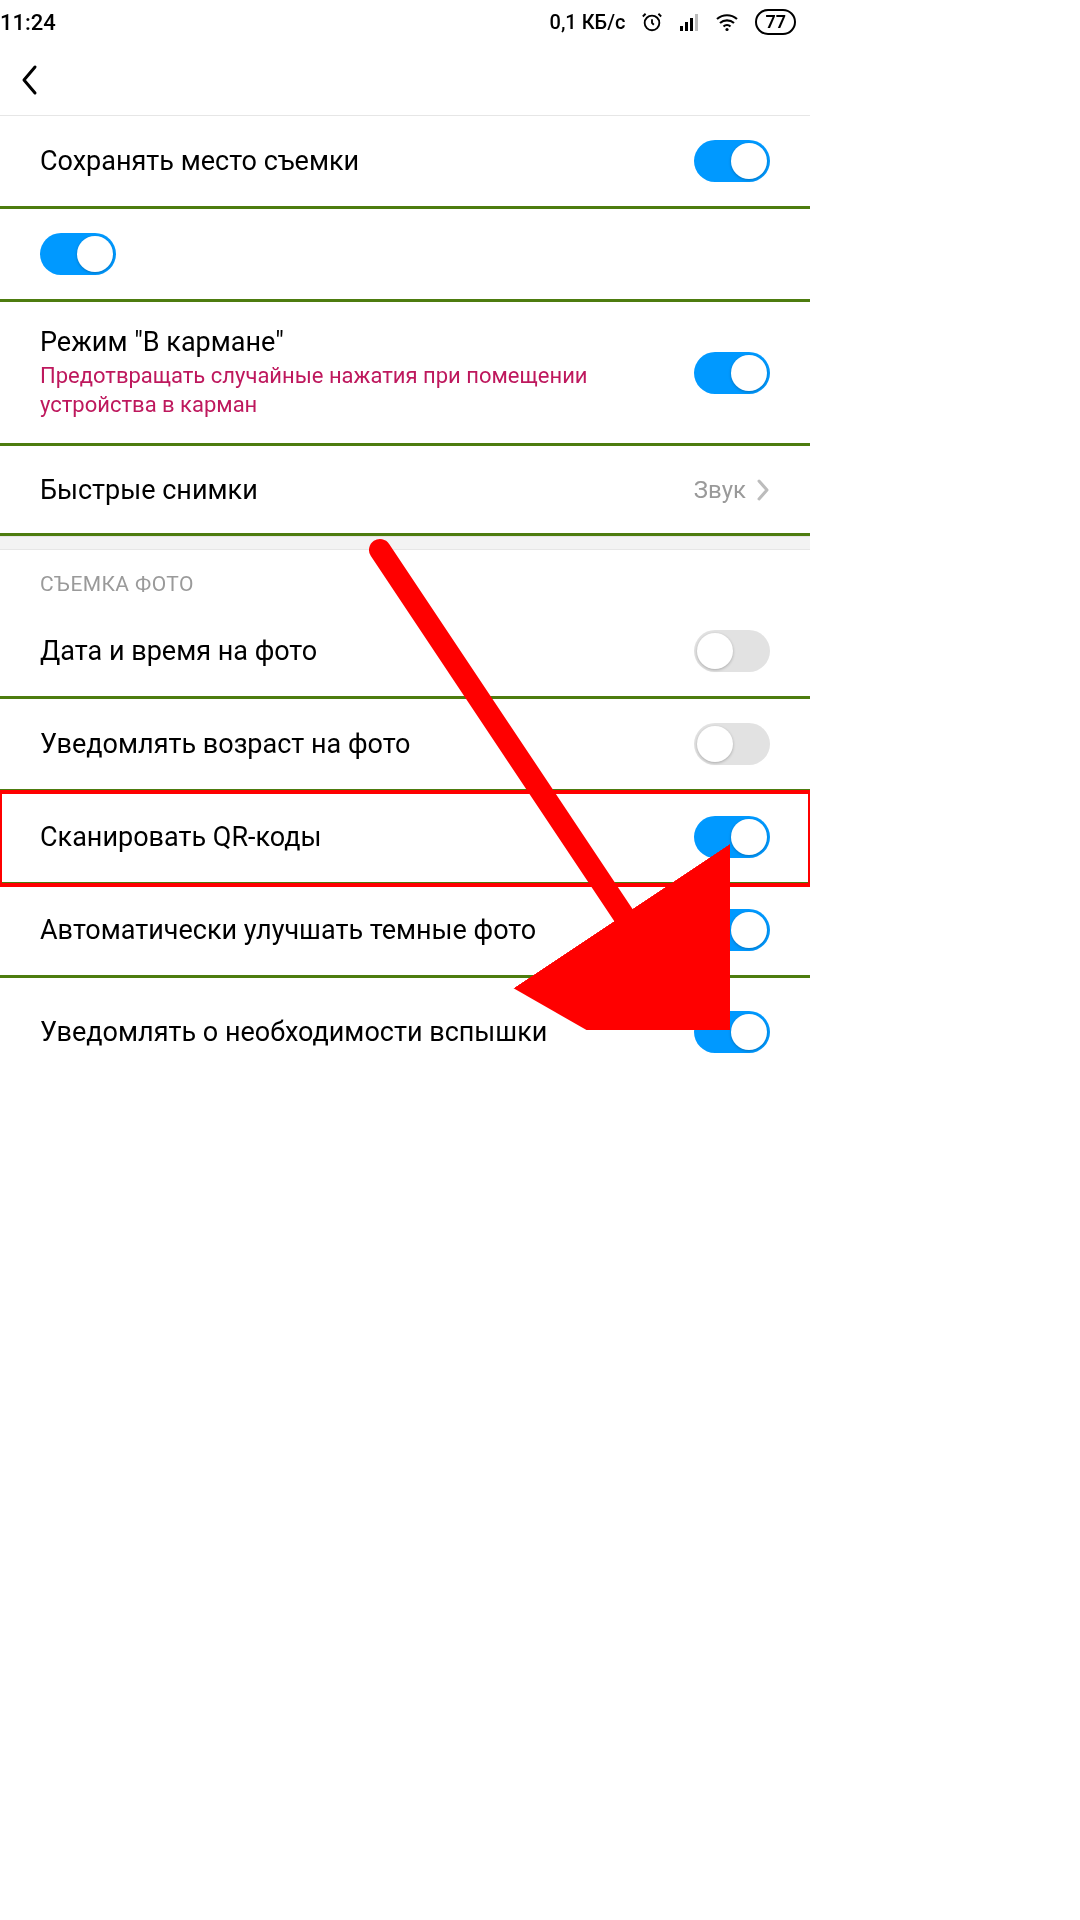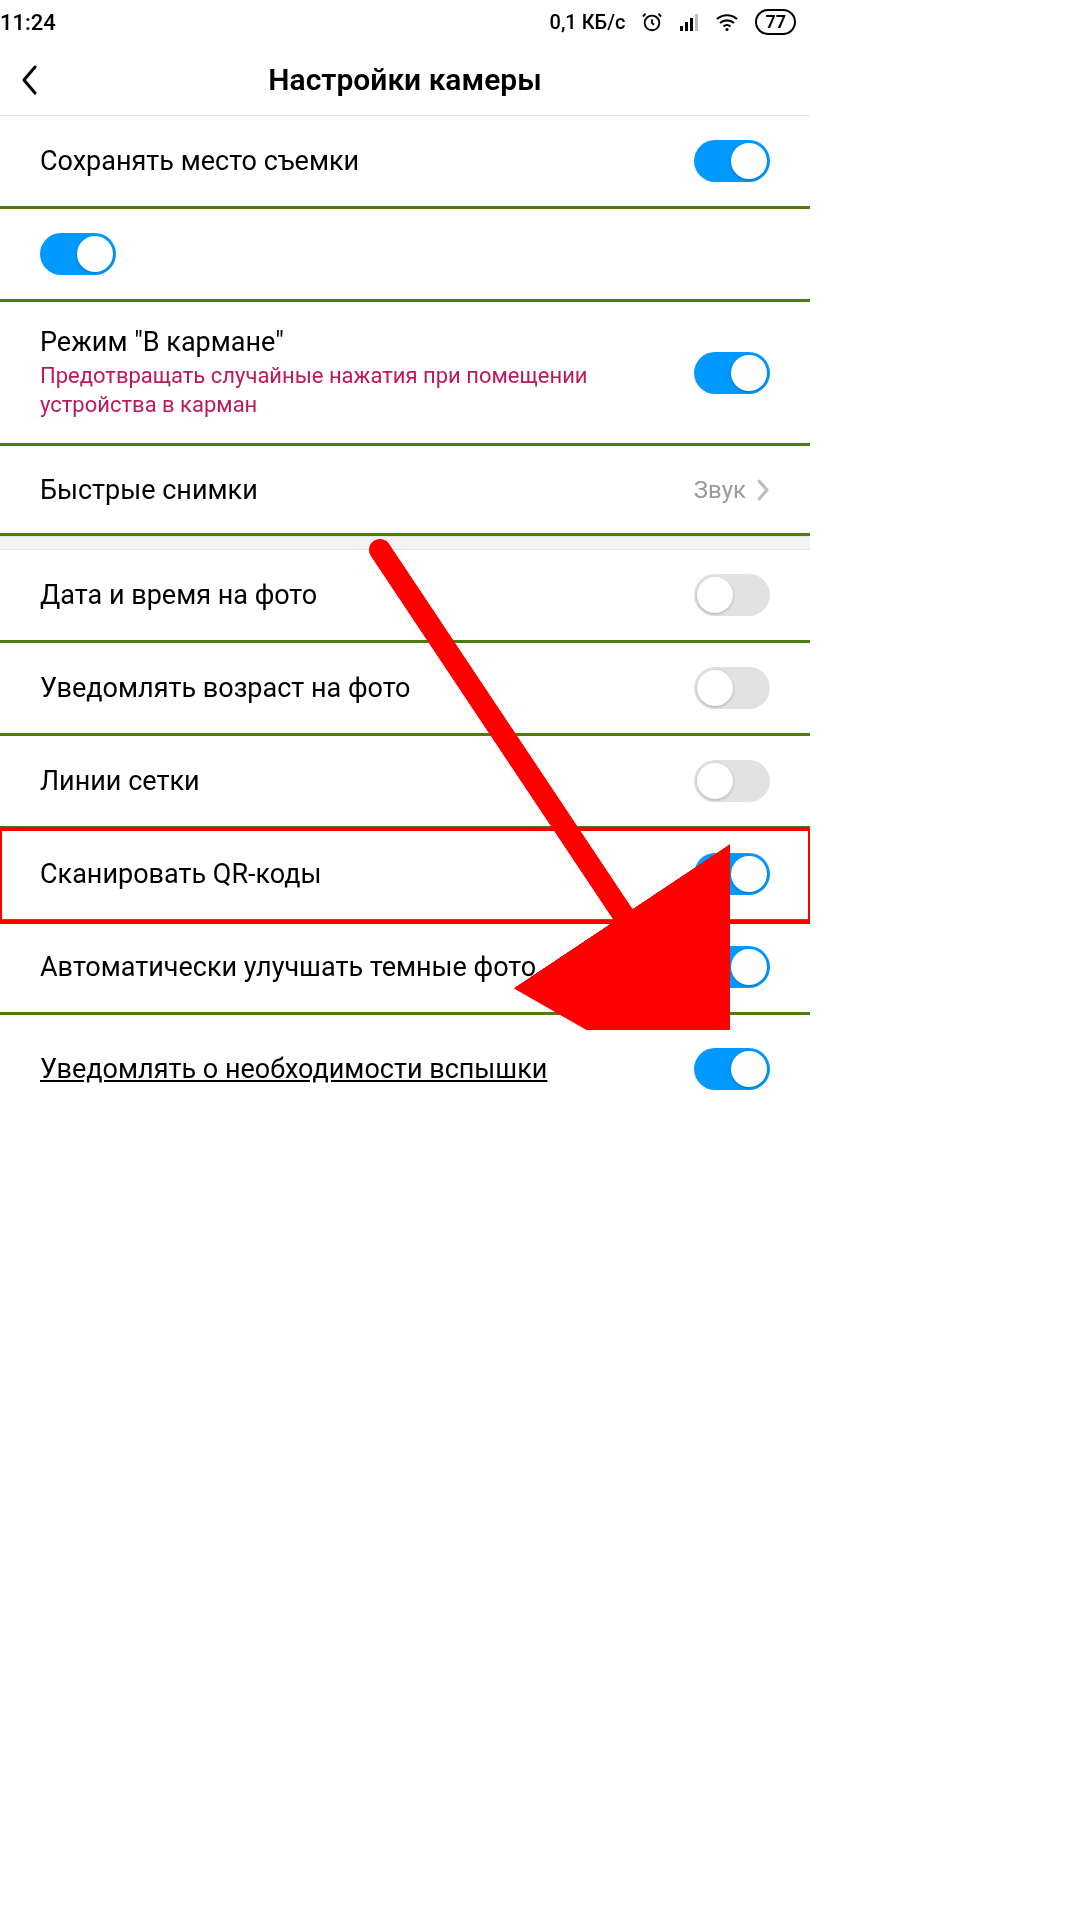--- a/index.html
+++ b/index.html
@@ -64,21 +64,20 @@
       <span class="battery">77</span>
     </div>
   </div>
 
   <div class="header">
     <div class="back">
       <svg width="20" height="34" viewBox="0 0 20 34" fill="none" stroke="#000" stroke-width="3" stroke-linecap="round" stroke-linejoin="round">
         <polyline points="15,4 4,17 15,30"></polyline>
       </svg>
     </div>
-    <div class="title">Настройки камеры</div>
   </div>
 
   <div class="list">
 
     <div class="row">
       <div class="txt">
           <div class="label">Сохранять место съемки</div>
         </div>
       <div class="toggle on">
           <div class="knob"></div>
@@ -107,67 +106,60 @@
         </div>
       <span class="value">Звук</span>
       <span class="chevron">
         <svg width="14" height="24" viewBox="0 0 14 24" fill="none" stroke="#bcbcbc" stroke-width="3" stroke-linecap="round" stroke-linejoin="round">
           <polyline points="3,3 11,12 3,21"></polyline>
         </svg>
       </span>
     </div>
 
     <div class="section-gap"></div>
+    <div class="section-header">СЪЕМКА ФОТО</div>
 
     <div class="row">
       <div class="txt">
           <div class="label">Дата и время на фото</div>
         </div>
       <div class="toggle off">
           <div class="knob"></div>
         </div>
     </div>
 
     <div class="row">
       <div class="txt">
           <div class="label">Уведомлять возраст на фото</div>
         </div>
       <div class="toggle off">
           <div class="knob"></div>
         </div>
     </div>
 
-    <div class="row">
-      <div class="txt">
-          <div class="label">Линии сетки</div>
-        </div>
-      <div class="toggle off">
-          <div class="knob"></div>
-        </div>
-    </div>
 
     <div class="row highlight-row">
       <div class="txt">
           <div class="label">Сканировать QR-коды</div>
         </div>
       <div class="toggle on">
           <div class="knob"></div>
         </div>
     </div>
 
     <div class="row">
       <div class="txt">
           <div class="label">Автоматически улучшать темные фото</div>
         </div>
       <div class="toggle on">
           <div class="knob"></div>
         </div>
     </div>
 
-    <div class="row" style="border-bottom:none; padding-bottom:6px;text-decoration:underline;">
+    <div class="row" style="border-bottom:none; padding-bottom:6px;">
       <div class="txt">
           <div class="label">Уведомлять о необходимости вспышки</div>
         </div>
       <div class="toggle on">
           <div class="knob"></div>
         </div>
     </div>
 
   </div>
 

